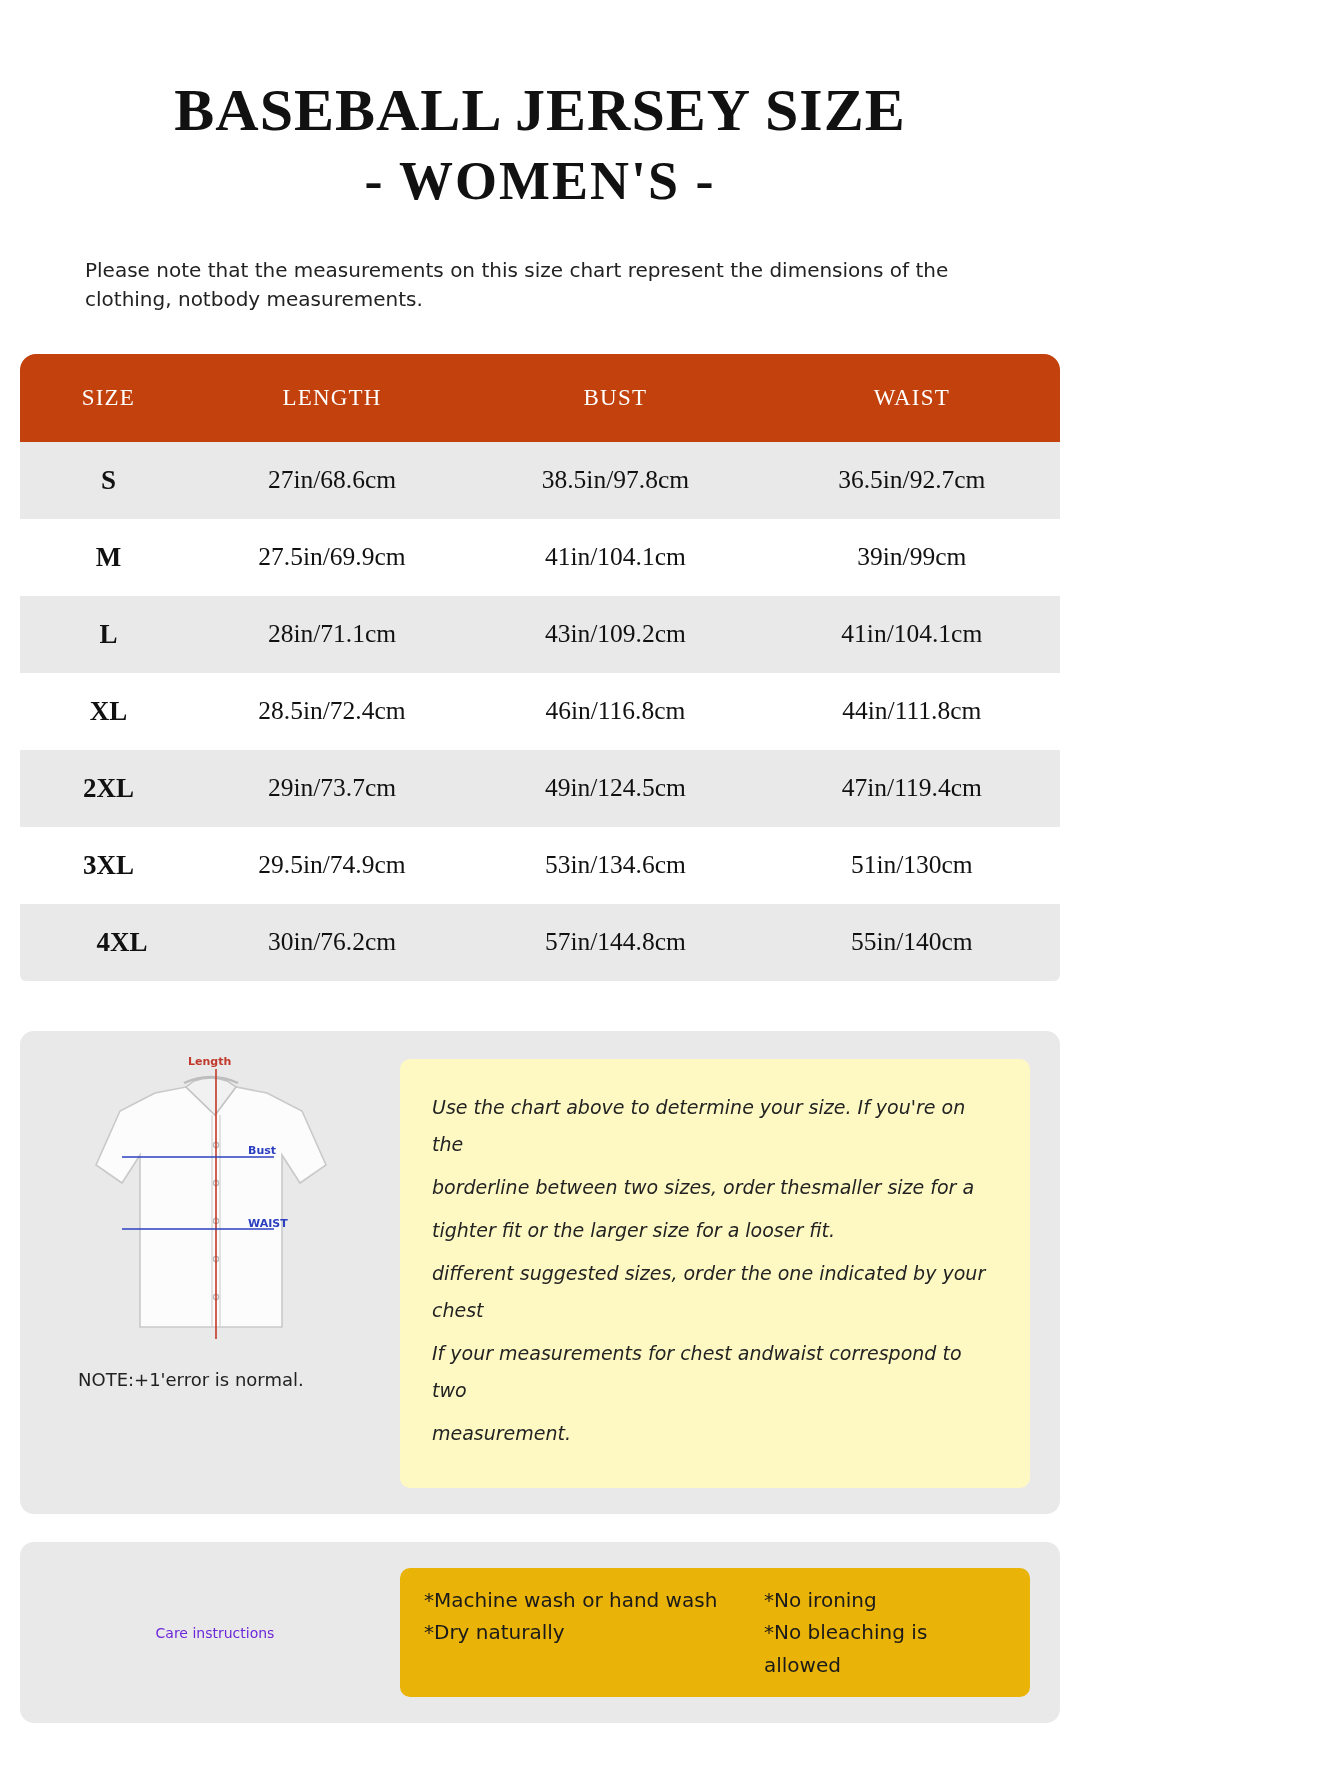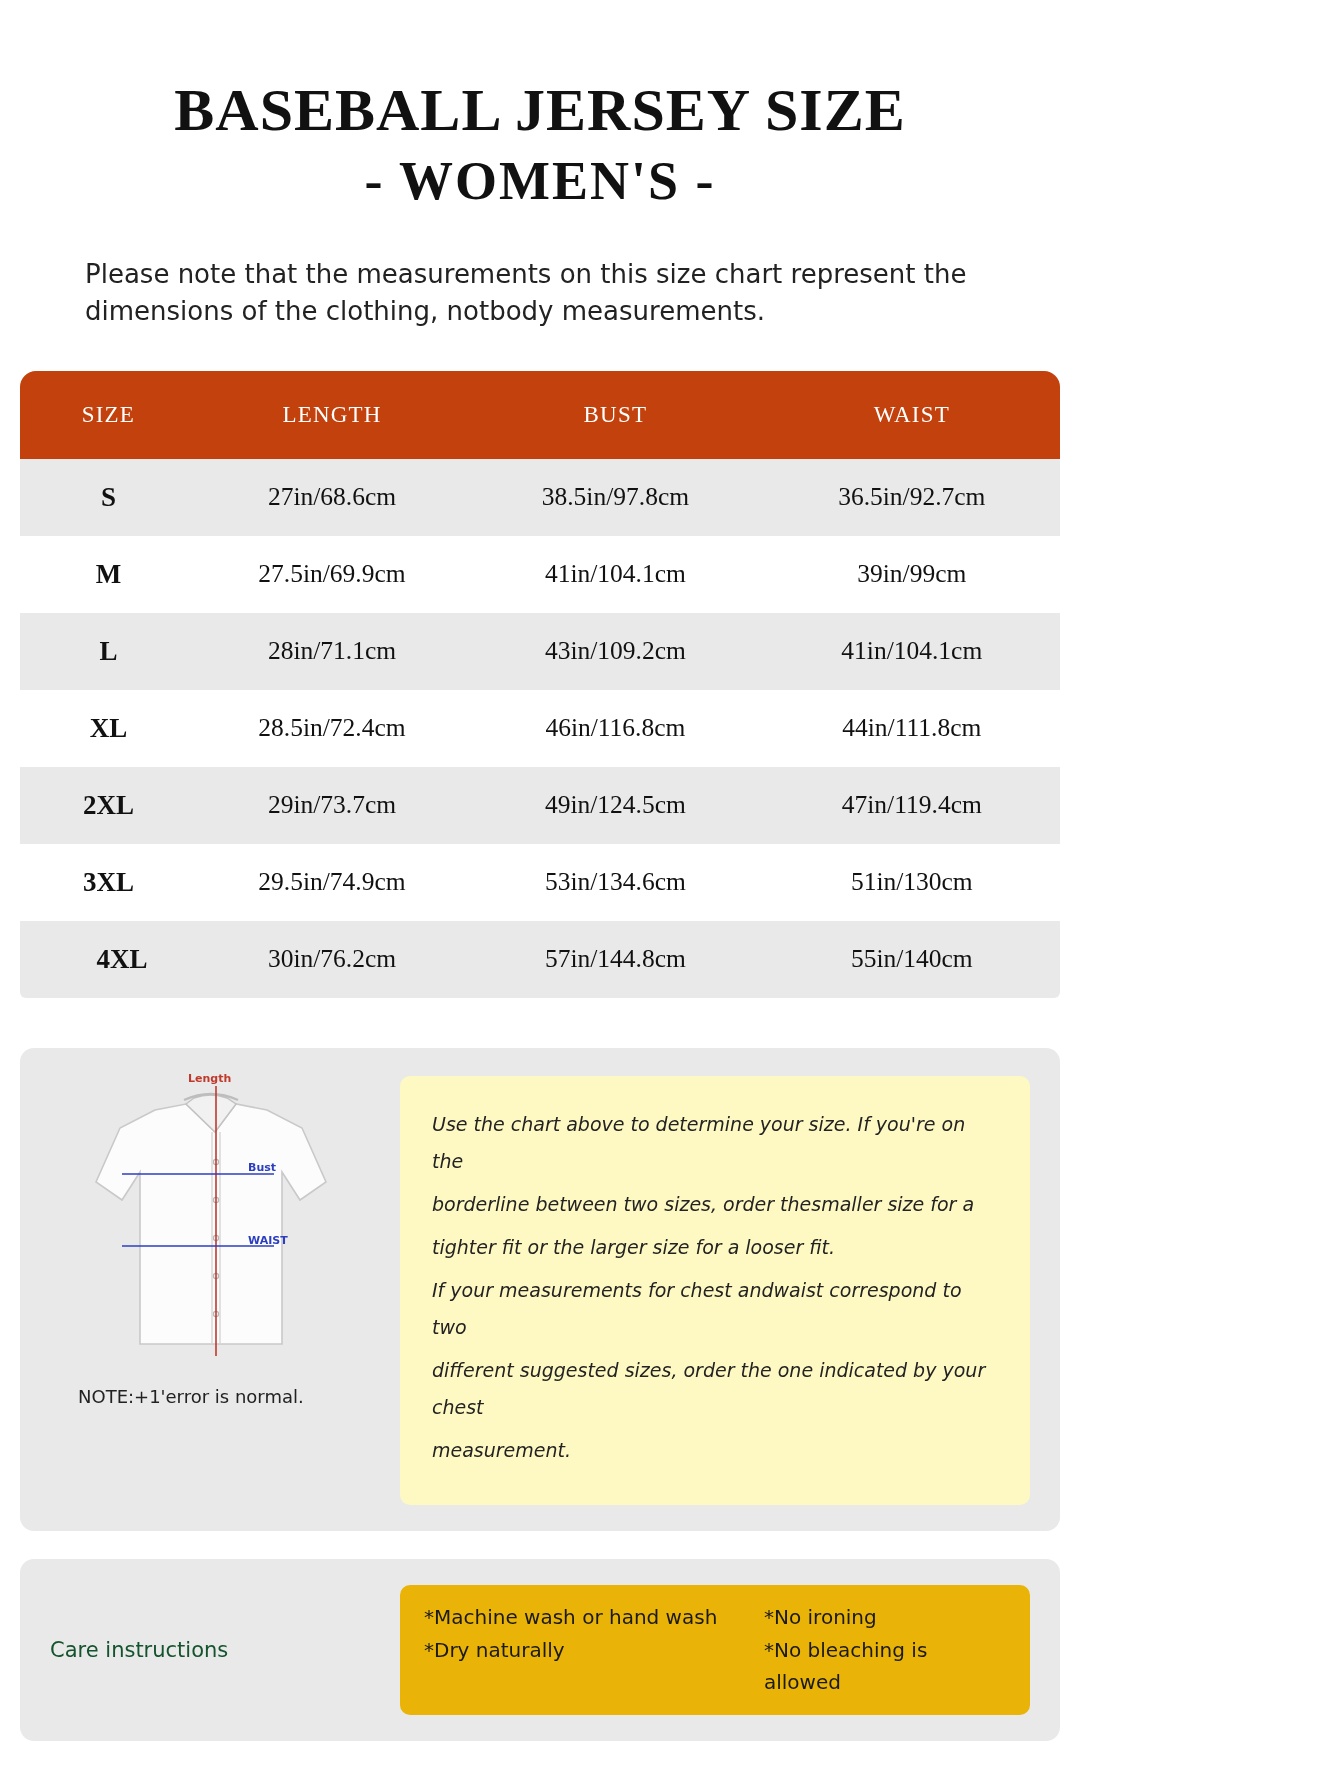--- a/index.html
+++ b/index.html
@@ -43,21 +43,21 @@
     color: #111111;
     margin-top: 6px;
   }
 
   
   .note {
     width: 960px;
     margin: 42px auto 0 auto;
     padding-left: 25px;
     box-sizing: border-box;
-    font-size: 26px;
+    font-size: 20px;
     line-height: 1.45;
     color: #222222;
     font-family: "DejaVu Sans", sans-serif;
   }
 
   
   .table-wrap {
     width: 1040px;
     margin: 40px auto 0 auto;
   }
@@ -173,23 +173,23 @@
     border-radius: 14px;
     display: flex;
     align-items: center;
     box-sizing: border-box;
     padding: 26px 30px;
     min-height: 120px;
   }
   .care-title {
     width: 330px;
     flex: 0 0 330px;
-    text-align: left;
-    font-size: 21px;
-    color: #14532d;
+    text-align: center;
+    font-size: 14px;
+    color: #6d28d9;
     font-family: "DejaVu Sans", sans-serif;
   }
   .care-box {
     flex: 1;
     margin-left: 20px;
     background: #eab308;
     border-radius: 10px;
     padding: 16px 24px;
     box-sizing: border-box;
     display: flex;
@@ -308,22 +308,22 @@
         <span class="lbl lbl-bust">Bust</span>
         <span class="lbl lbl-waist">WAIST</span>
       </div>
       <div class="jersey-note">NOTE:+1'error is normal.</div>
     </div>
 
     <div class="text-col">
       <p>Use the chart above to determine your size. If you're on the</p>
       <p>borderline between two sizes, order thesmaller size for a</p>
       <p>tighter fit or the larger size for a looser fit.</p>
+      <p>different suggested sizes, order the one indicated by your chest</p>
       <p>If your measurements for chest andwaist correspond to two</p>
-      <p>different suggested sizes, order the one indicated by your chest</p>
       <p>measurement.</p>
     </div>
   </div>
 
   <div class="care-panel">
     <div class="care-title">Care instructions</div>
     <div class="care-box">
       <div class="care-col first">
         <div>*Machine wash or hand wash</div>
         <div>*Dry naturally</div>

